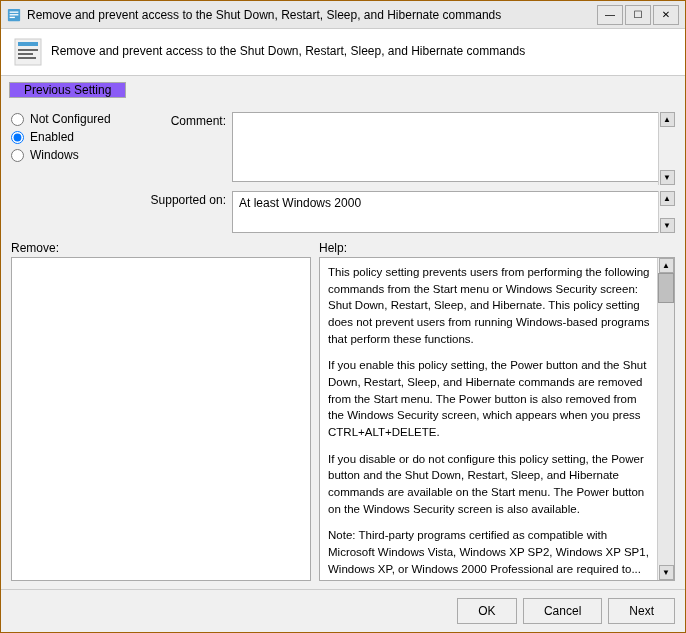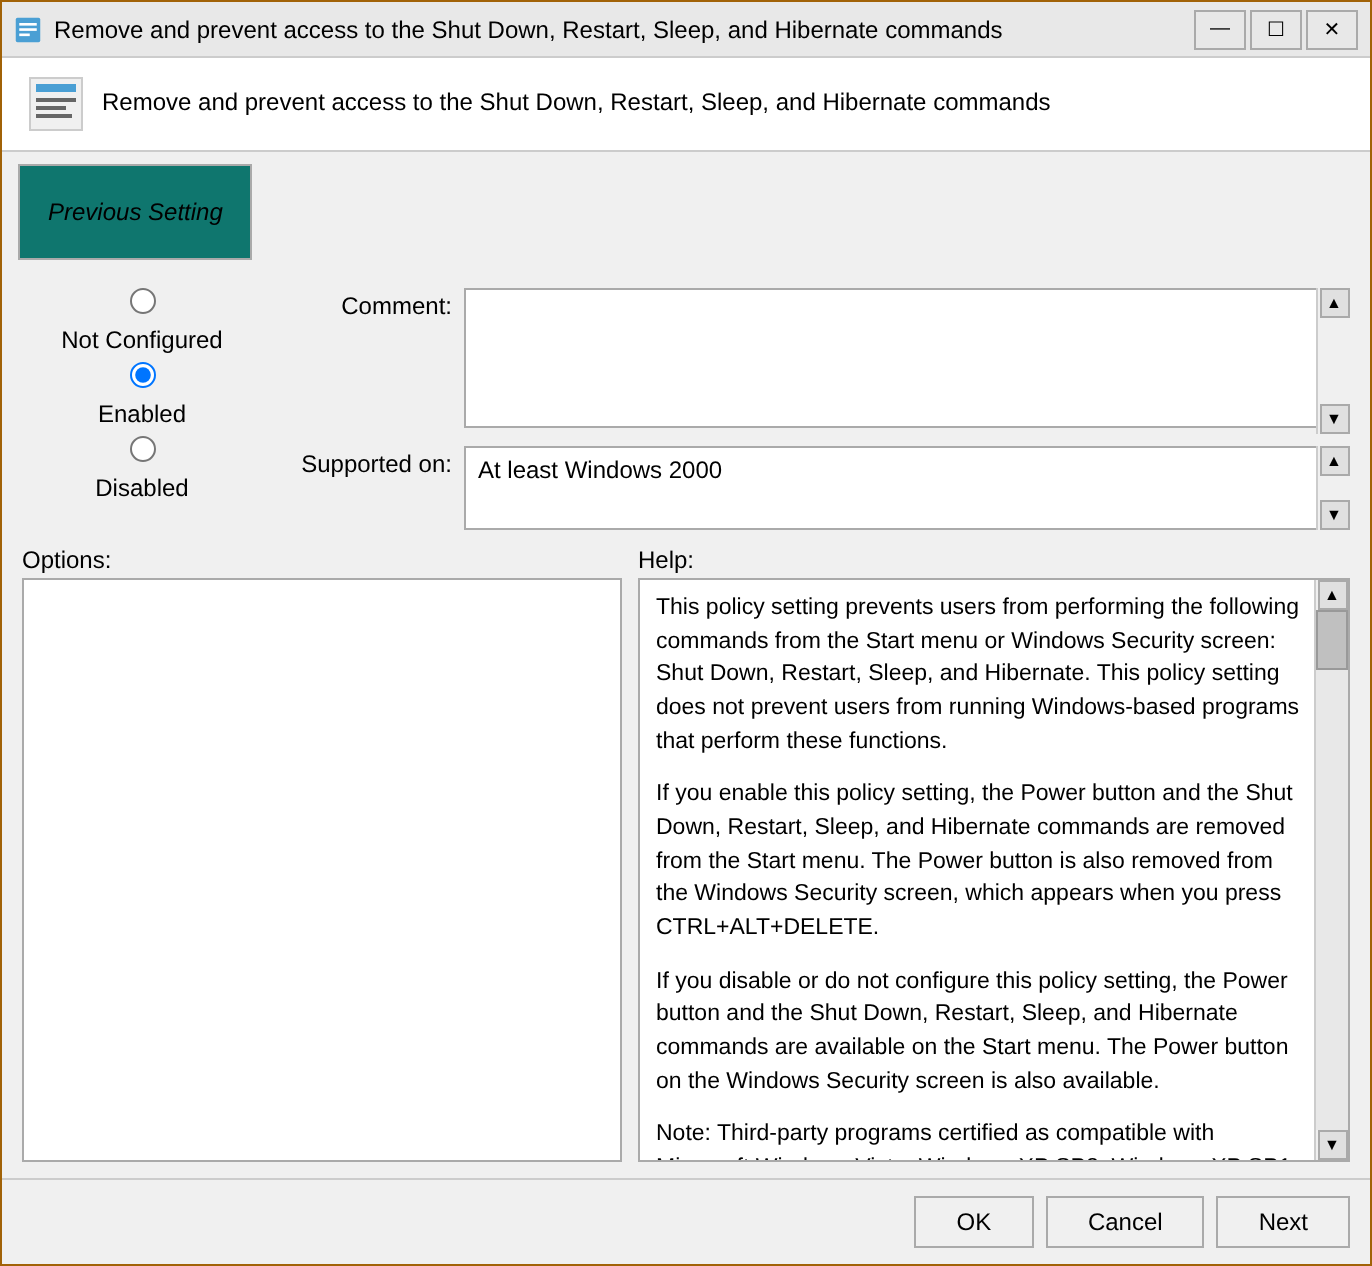--- a/index.html
+++ b/index.html
@@ -79,27 +79,26 @@
       line-height: 1.3;
     }
 
     .toolbar {
       padding: 6px 8px;
       display: flex;
       gap: 6px;
       background: #f0f0f0;
     }
     .toolbar-btn {
-      padding: 16px 14px;
-      background: #0f766e;
+      padding: 0 14px;
+      background: #8b5cf6;
       border: 1px solid #aaa;
       cursor: pointer;
       font-size: 12px;
       color: #000;
-      font-style: italic;
     }
 
     .content {
       flex: 1;
       display: flex;
       flex-direction: column;
       padding: 8px 10px;
       overflow: hidden;
     }
 
@@ -107,21 +106,20 @@
       display: flex;
       flex-direction: column;
       gap: 4px;
       margin-bottom: 8px;
     }
     .radio-row {
       display: flex;
       align-items: center;
       gap: 6px;
       cursor: pointer;
-      flex-direction: column;
     }
     .radio-row input[type=radio] {
       margin: 0;
       cursor: pointer;
     }
 
     .form-area {
       display: flex;
       gap: 10px;
       margin-bottom: 8px;
@@ -342,21 +340,21 @@
           <label class="radio-row">
             <input type="radio" name="policy" style="">
             <span>Not Configured</span>
           </label>
           <label class="radio-row">
             <input type="radio" name="policy" checked="" style="">
             <span>Enabled</span>
           </label>
           <label class="radio-row">
             <input type="radio" name="policy" style="">
-            <span>Disabled</span>
+            <span>Windows</span>
           </label>
         </div>
       </div>
 
       <div class="fields-col">
 
         <div class="field-row">
           <span class="field-label">Comment:</span>
           <div class="field-box-wrap">
             <textarea class="comment-box" style=""></textarea>
@@ -377,21 +375,21 @@
               <div style="flex:1"></div>
               <div class="scrollbar-arrow">▼</div>
             </div>
           </div>
         </div>
       </div>
     </div>
 
     <div class="section-labels">
       <div style="width:300px; flex-shrink:0;">
-        <span class="options-label">Options:</span>
+        <span class="options-label">Remove:</span>
       </div>
       <div style="flex:1;">
         <span class="help-label">Help:</span>
       </div>
     </div>
 
     <div class="bottom-section">
 
       <div class="options-panel">
         <div class="options-box"></div>

